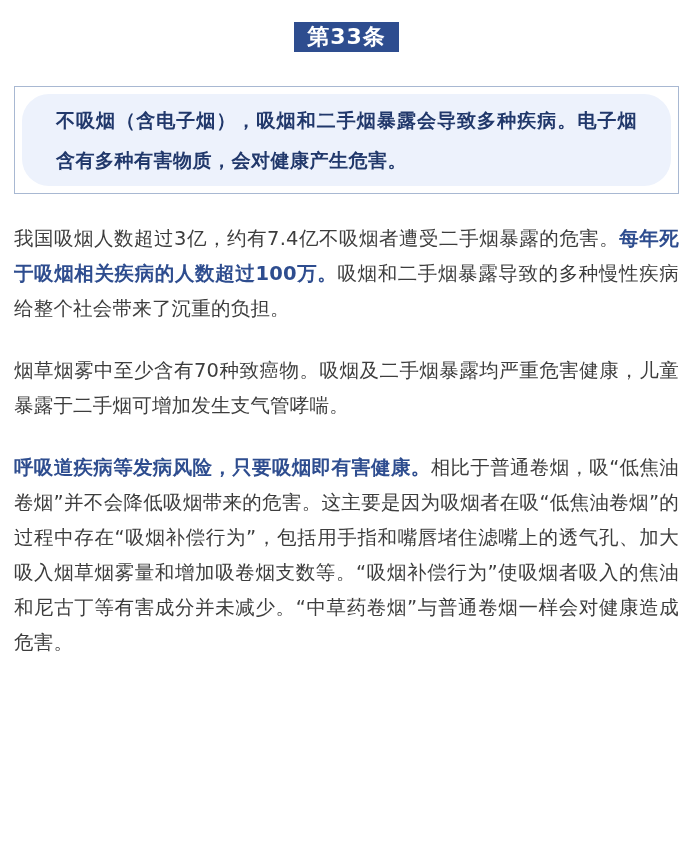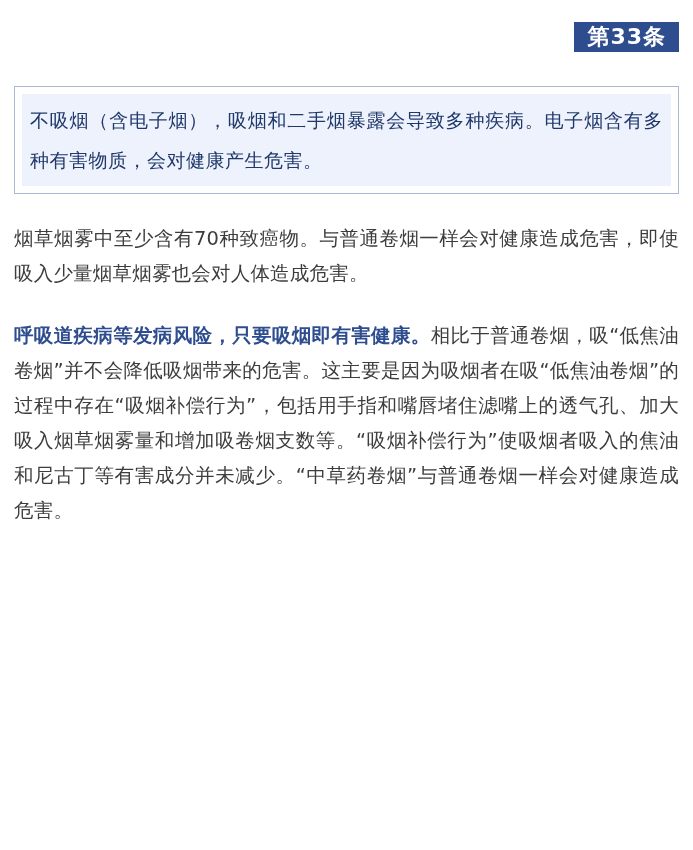--- a/index.html
+++ b/index.html
@@ -12,42 +12,43 @@
     --body_text:#3d3d3d;
     --page_bg:#ffffff;
   }
   html,body{margin:0;padding:0;}
   body{
     width:693px;height:850px;overflow:hidden;box-sizing:border-box;
     background:var(--page_bg);
     font-family:"DejaVu Sans","Liberation Sans",sans-serif;
   }
   .page{padding:0 14px;}
-  .badge-row{text-align:right;padding-top:22px;}
+  .badge-row{text-align:center;padding-top:22px;}
   .badge{
     display:inline-block;
     background:var(--badge_bg);
     color:var(--badge_text);
     font-size:22px;font-weight:700;
     line-height:30px;padding:0 13px;
     letter-spacing:1px;
   }
   .callout{
     margin-top:34px;
     border:1px solid var(--callout_border);
     padding:7px;
   }
   .callout-inner{
     background:var(--callout_bg);
     color:var(--callout_text);
-    font-size:19px;font-weight:400;
+    font-size:19px;font-weight:700;
     line-height:40px;
-    padding:6px 8px;
+    padding:6px 34px;
     text-align:justify;
     letter-spacing:0.5px;
+    border-radius:27px;
   }
   p.body{
     margin:27px 0;
     font-size:19.5px;
     line-height:35px;
     color:var(--body_text);
     text-align:justify;
     letter-spacing:0.2px;
   }
   p.body:last-child{margin-bottom:0;}
@@ -62,19 +63,20 @@
 <div class="page">
 
   <div class="badge-row">
     <span class="badge">第33条</span>
   </div>
 
   <div class="callout">
     <div class="callout-inner">不吸烟（含电子烟），吸烟和二手烟暴露会导致多种疾病。电子烟含有多种有害物质，会对健康产生危害。</div>
   </div>
 
+  <p class="body"><span>我国吸烟人数超过3亿，约有7.4亿不吸烟者遭受二手烟暴露的危害。</span><span class="em">每年死于吸烟相关疾病的人数超过100万。</span><span>吸烟和二手烟暴露导致的多种慢性疾病给整个社会带来了沉重的负担。</span></p>
 
-  <p class="body"><span>烟草烟雾中至少含有70种致癌物。与普通卷烟一样会对健康造成危害，即使吸入少量烟草烟雾也会对人体造成危害。</span></p>
+  <p class="body"><span>烟草烟雾中至少含有70种致癌物。吸烟及二手烟暴露均严重危害健康，儿童暴露于二手烟可增加发生支气管哮喘。</span></p>
 
 
   <p class="body"><span class="em">呼吸道疾病等发病风险，只要吸烟即有害健康。</span><span>相比于普通卷烟，吸“低焦油卷烟”并不会降低吸烟带来的危害。这主要是因为吸烟者在吸“低焦油卷烟”的过程中存在“吸烟补偿行为”，包括用手指和嘴唇堵住滤嘴上的透气孔、加大吸入烟草烟雾量和增加吸卷烟支数等。“吸烟补偿行为”使吸烟者吸入的焦油和尼古丁等有害成分并未减少。“中草药卷烟”与普通卷烟一样会对健康造成危害。</span></p>
 
 </div>
 
 </body></html>

